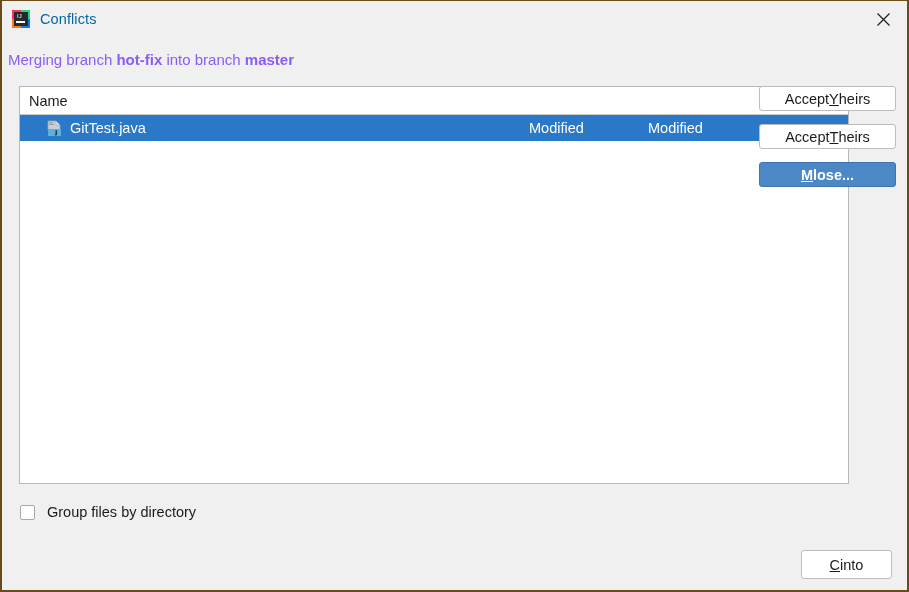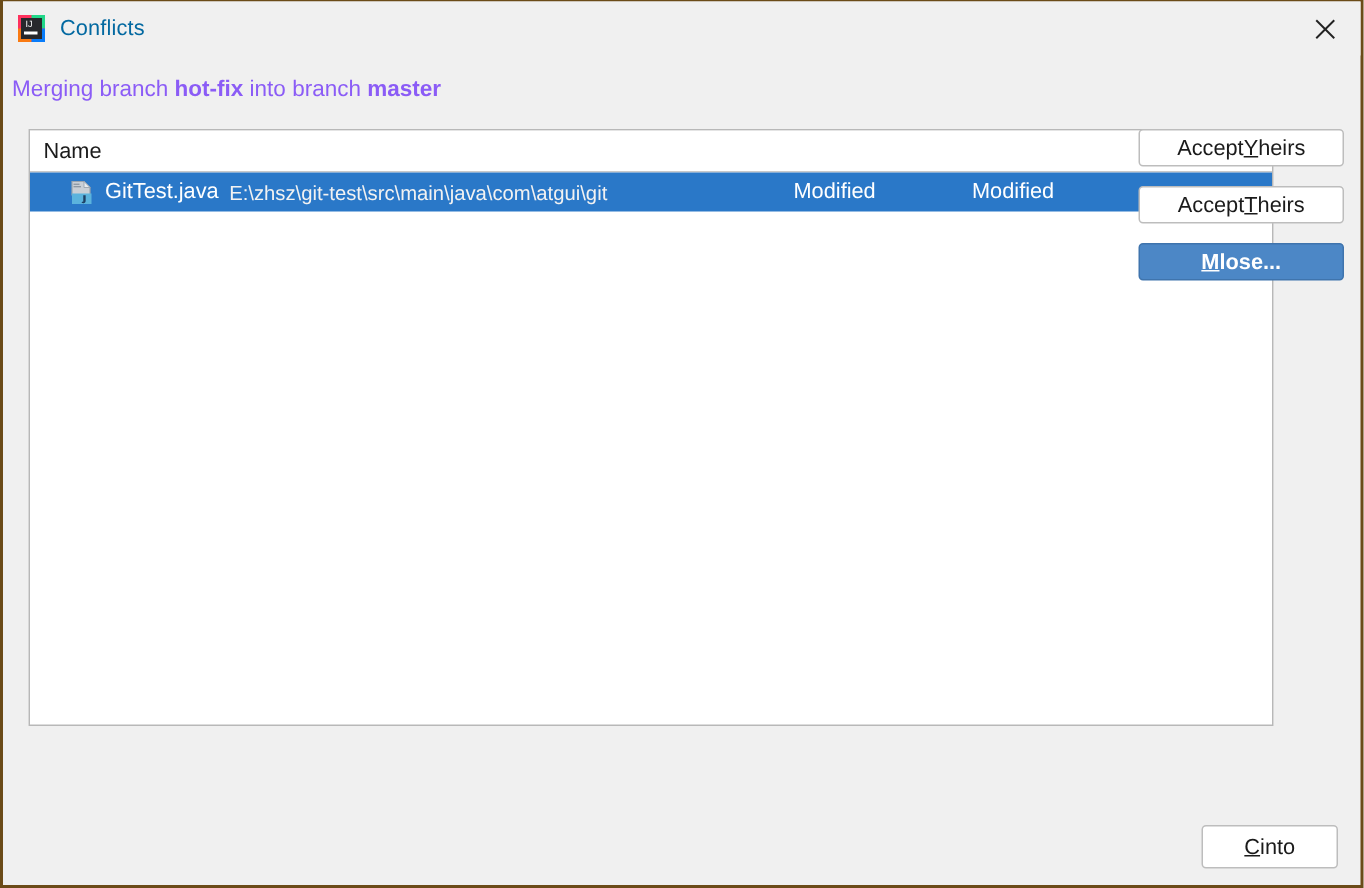--- a/index.html
+++ b/index.html
@@ -250,21 +250,20 @@
             <svg class="java-icon" viewBox="0 0 17 17">
               <path d="M2 1 h8 l4 4 v5 h-12 z" fill="#c9cfd6" stroke="#9aa4ae" stroke-width="0.8"></path>
               <path d="M10 1 v4 h4 z" fill="#e8ebee" stroke="#9aa4ae" stroke-width="0.6"></path>
               <rect x="3" y="2.4" width="4" height="0.9" fill="#8e99a4"></rect>
               <rect x="3" y="4.0" width="5" height="0.9" fill="#8e99a4"></rect>
               <rect x="2" y="9" width="13" height="7" fill="#5bb3dd"></rect>
               <path d="M9.5 10.2 h1.6 v4.0 a1.5 1.5 0 0 1 -2.8 0.6 l1.0 -0.45 a0.55 0.55 0 0 0 0.2 0.2 z" fill="#1d3f63"></path>
             </svg>
           </span>
           <span class="filename">GitTest.java</span>
-          <span class="filepath">E:\zhsz\git-test\src\main\java\com\atgui\git</span>
         </div>
         <div class="cell cell-yours">Modified</div>
         <div class="cell cell-theirs">Modified</div>
       </div>
     </div>
   </div>
 
   <div id="side-buttons">
     <div class="btn">
         <span>Accept </span>
@@ -276,19 +275,23 @@
         <span class="mn">T</span>
         <span>heirs</span>
       </div>
     <div class="btn primary">
         <span></span>
         <span class="mn">M</span>
         <span>lose...</span>
       </div>
   </div>
 
+  <div id="checkbox-row">
+    <span class="checkbox-box"></span>
+    <span id="checkbox-label">Group files by directory</span>
+  </div>
 
   <div class="btn" id="close-btn">
       <span class="mn">C</span>
       <span>into</span>
     </div>
 
 </div>
 
 </body></html>

